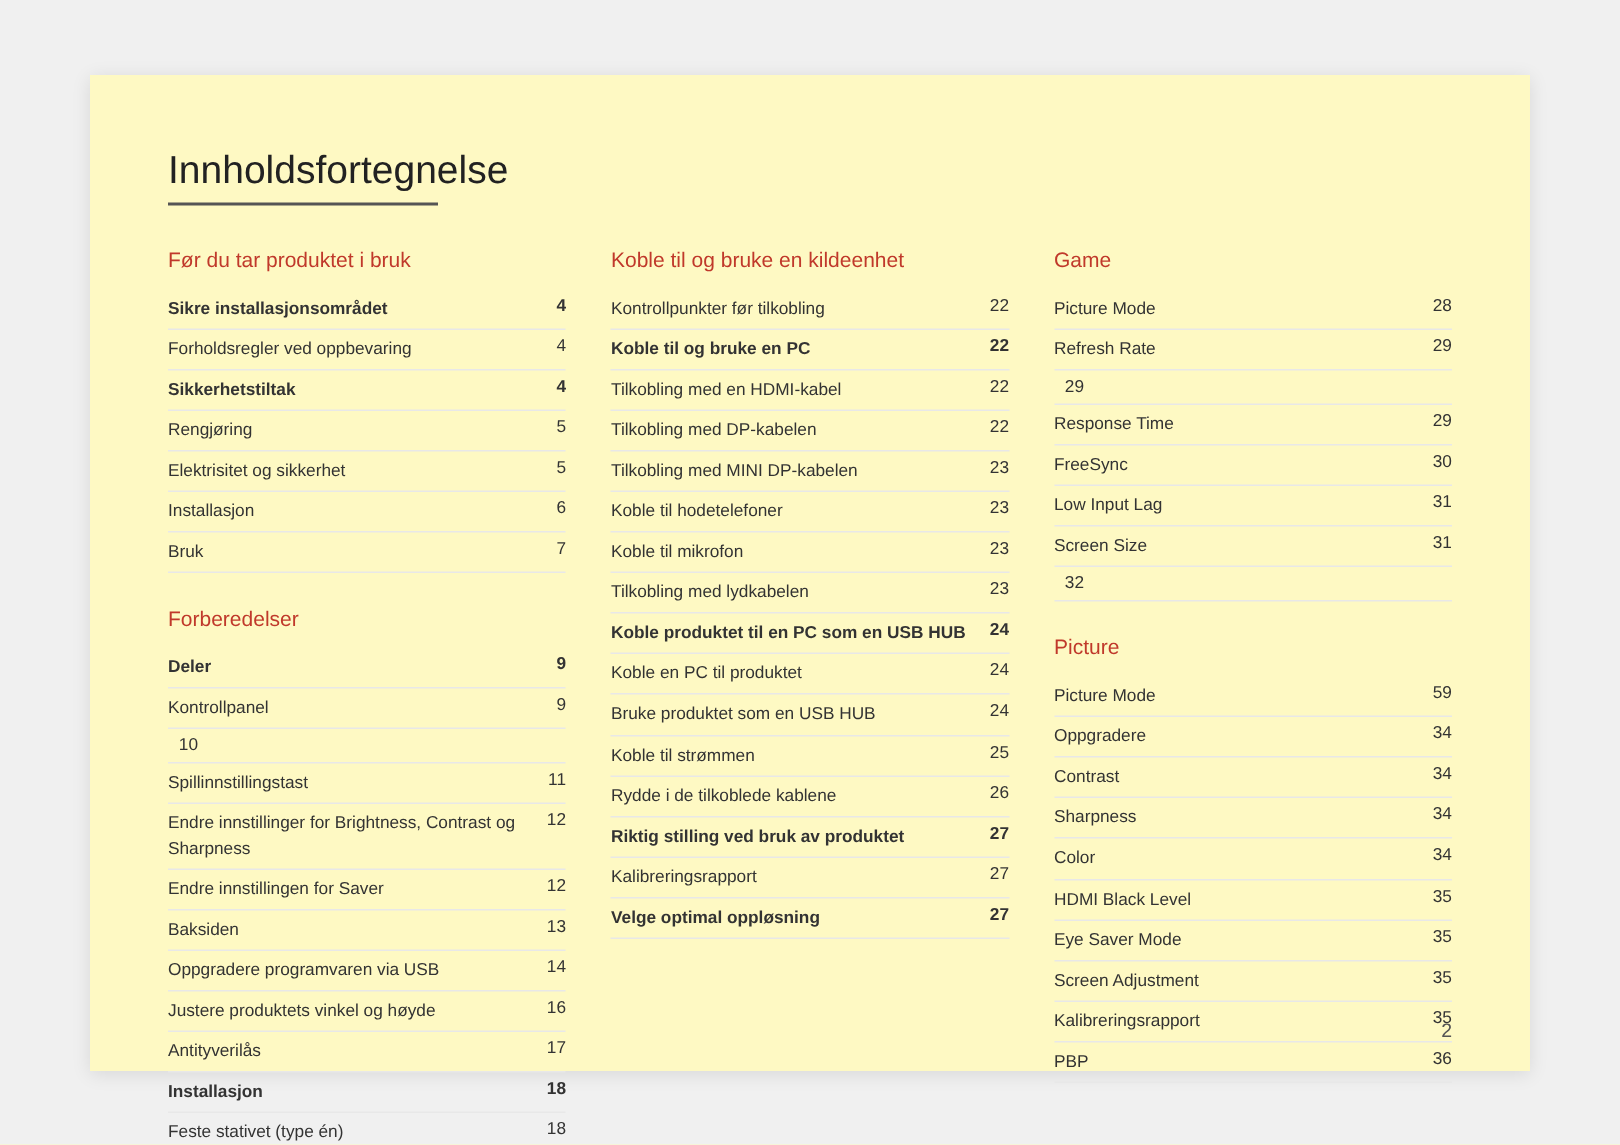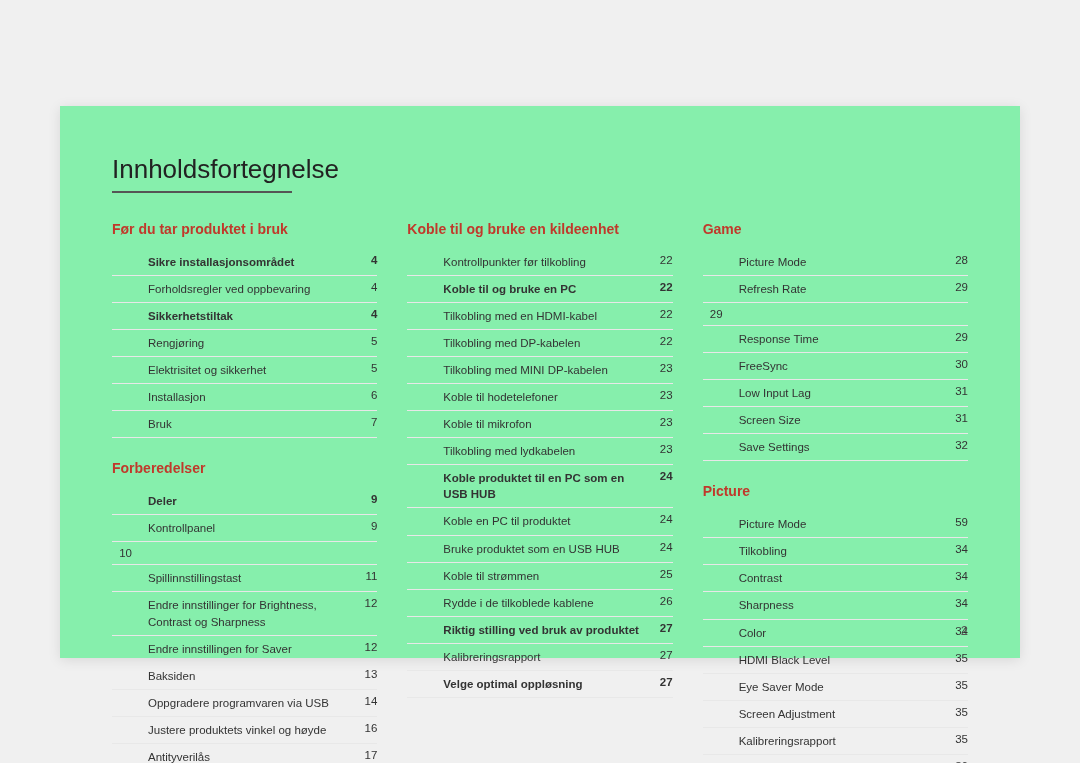--- a/index.html
+++ b/index.html
@@ -7,22 +7,22 @@
       width: 1080px;
       height: 763px;
       background: #f0f0f0;
       display: flex;
       align-items: center;
       justify-content: center;
       font-family: 'Arial', sans-serif;
     }
     .page {
       width: 960px;
-      height: 552px;
-      background: #86efac;
+      height: 664px;
+      background: #fef9c3;
       padding: 48px 52px 40px 52px;
       position: relative;
       box-shadow: 0 2px 12px rgba(0,0,0,0.1);
     }
     .page-title {
       font-size: 26px;
       font-weight: 300;
       color: #222;
       margin-bottom: 6px;
     }
@@ -38,21 +38,21 @@
       width: 100%;
     }
     .col {
       flex: 1;
       padding-right: 30px;
     }
     .col:last-child { padding-right: 0; }
 
     .section-title {
       font-size: 14px;
-      font-weight: 700;
+      font-weight: 400;
       color: #c0392b;
       margin-bottom: 12px;
       margin-top: 0;
     }
 
     .toc-item {
       display: flex;
       justify-content: space-between;
       align-items: flex-start;
       border-bottom: 1px solid #e8e8e8;
@@ -60,21 +60,20 @@
       font-size: 11.5px;
       color: #333;
     }
     .toc-item.bold-item {
       font-weight: 700;
     }
     .toc-item .label {
       flex: 1;
       padding-right: 8px;
       line-height: 1.4;
-      margin-left: 36px;
     }
     .toc-item .num {
       font-size: 11.5px;
       color: #333;
       white-space: nowrap;
       min-width: 20px;
       text-align: right;
     }
     .section-gap {
       margin-top: 22px;
@@ -278,32 +277,31 @@
           </div>
           <div class="toc-item">
             <span class="label">Low Input Lag</span>
             <span class="num">31</span>
           </div>
           <div class="toc-item">
             <span class="label">Screen Size</span>
             <span class="num">31</span>
           </div>
           <div class="toc-item">
-            <span class="label">Save Settings</span>
             <span class="num">32</span>
           </div>
         </div>
         <div class="section-gap">
           <div class="section-title">Picture</div>
           <div class="toc-item">
             <span class="label">Picture Mode</span>
             <span class="num">59</span>
           </div>
           <div class="toc-item">
-            <span class="label">Tilkobling</span>
+            <span class="label">Oppgradere</span>
             <span class="num">34</span>
           </div>
           <div class="toc-item">
             <span class="label">Contrast</span>
             <span class="num">34</span>
           </div>
           <div class="toc-item">
             <span class="label">Sharpness</span>
             <span class="num">34</span>
           </div>

